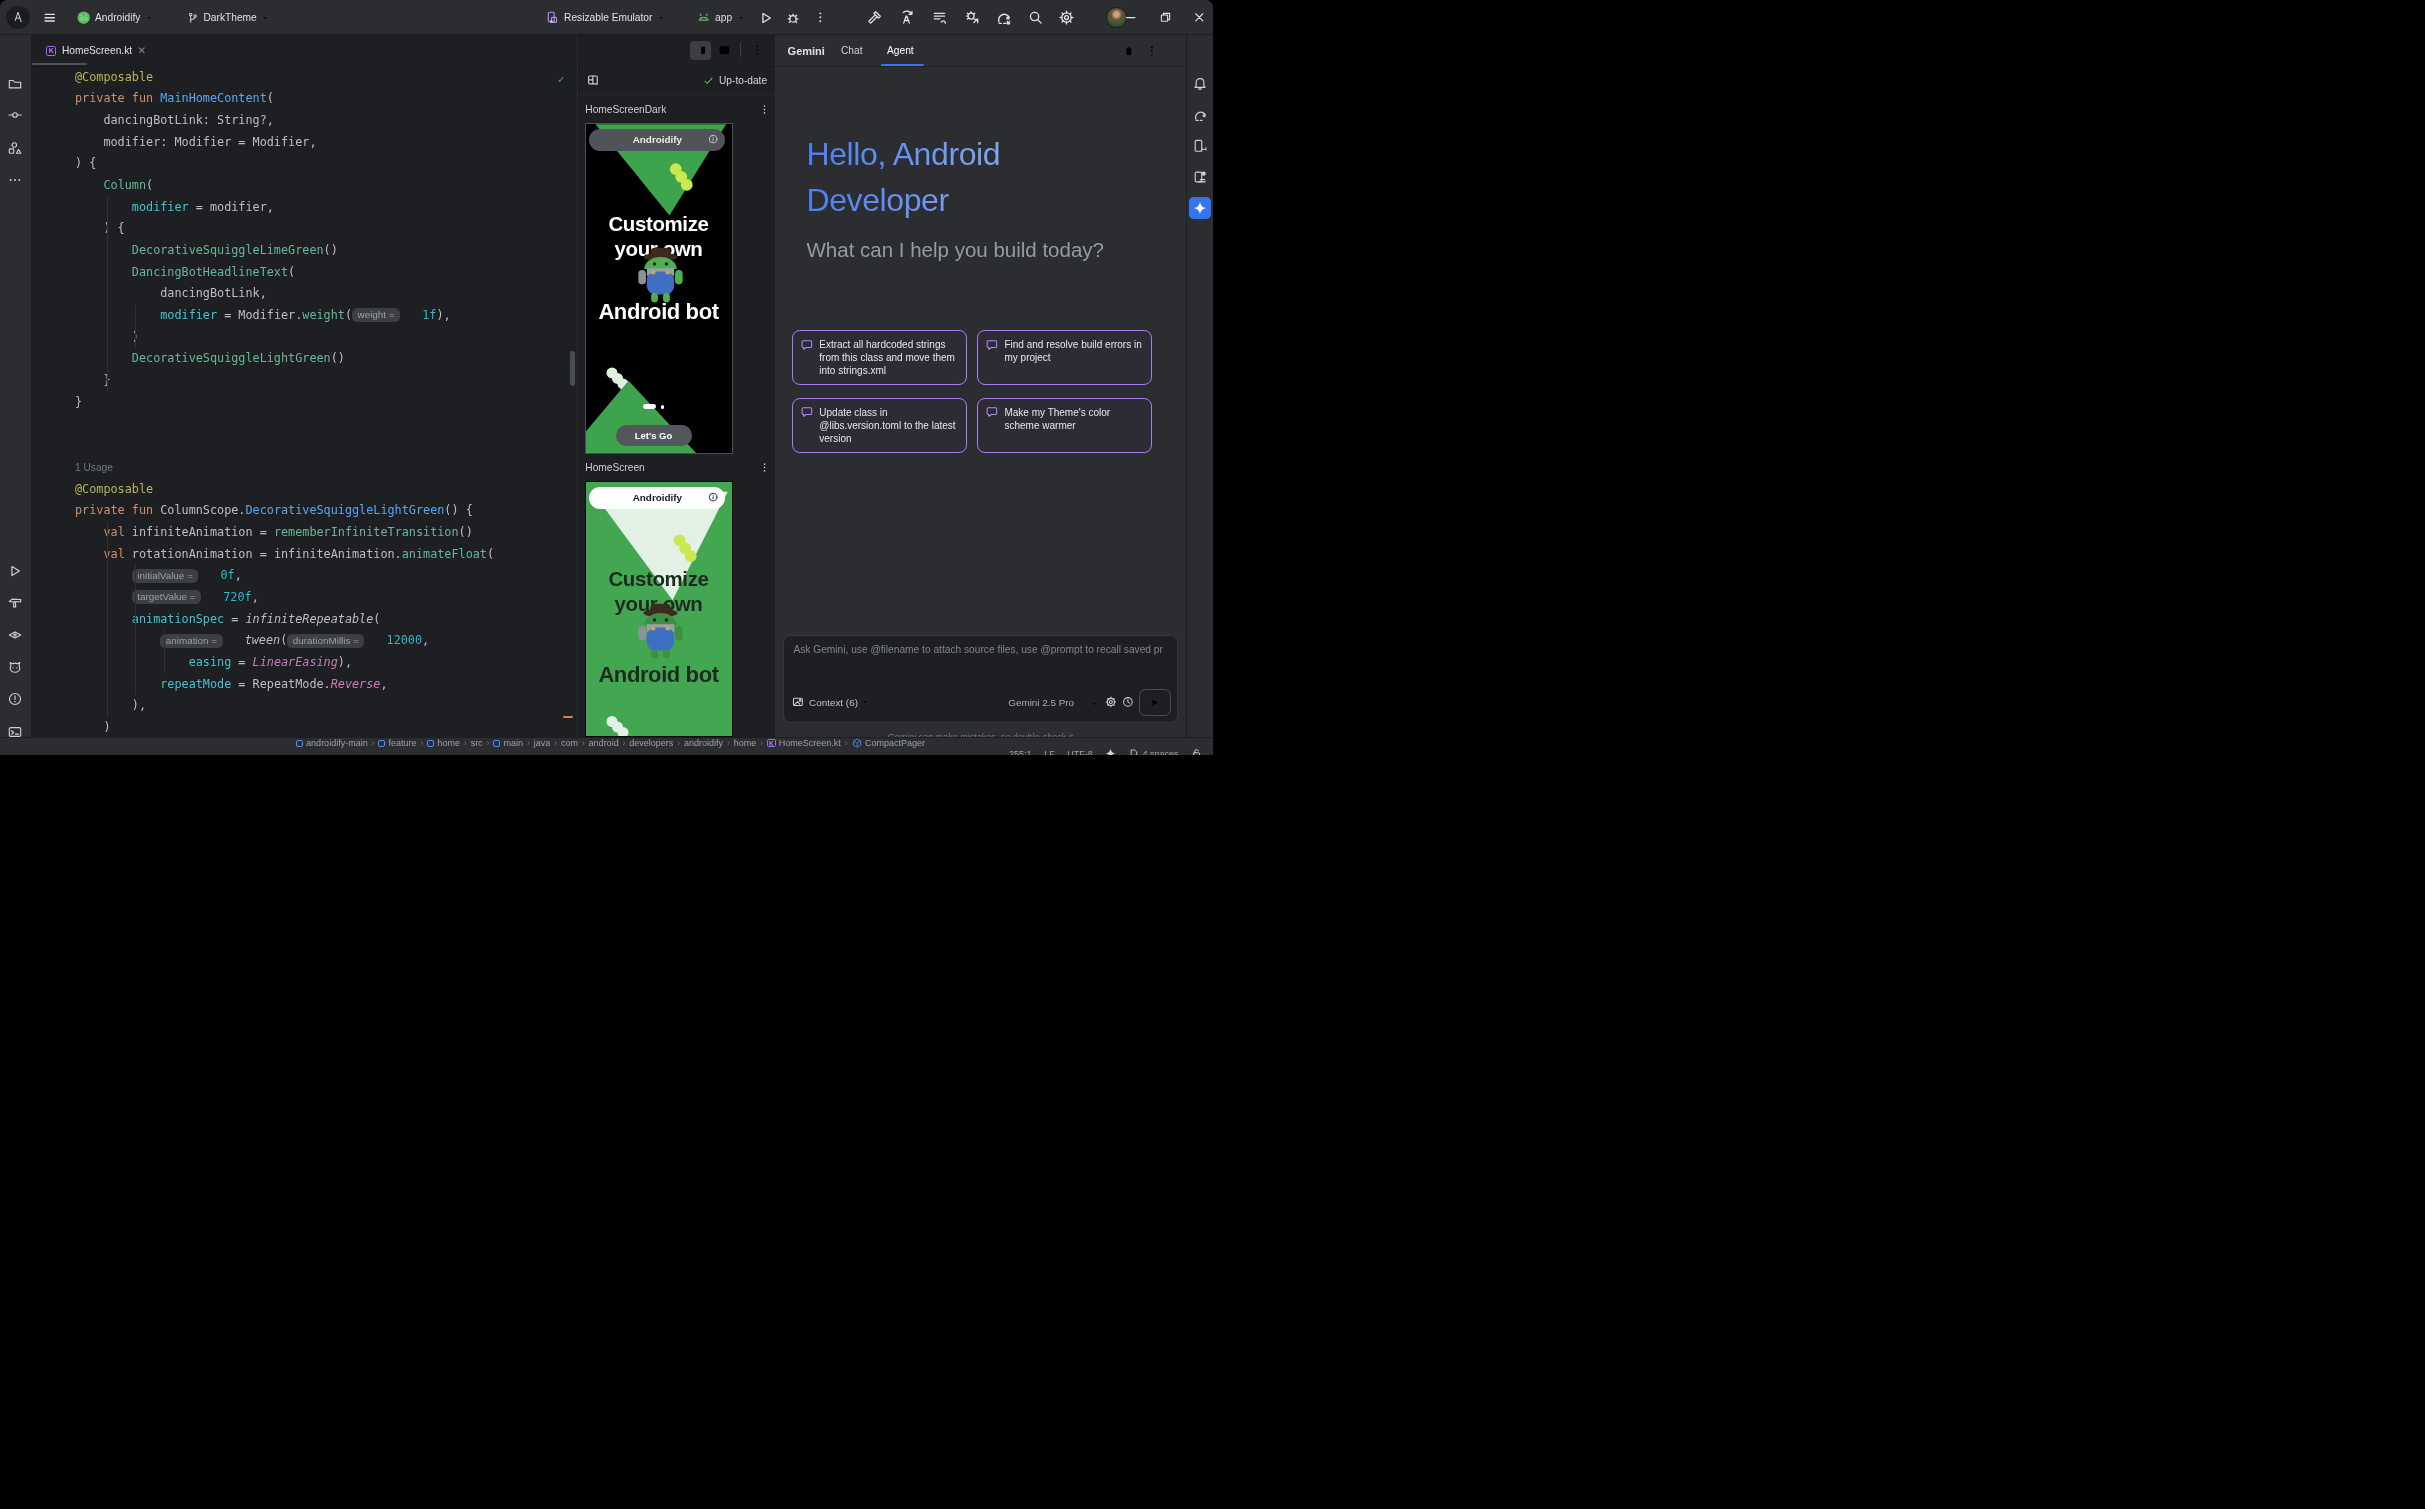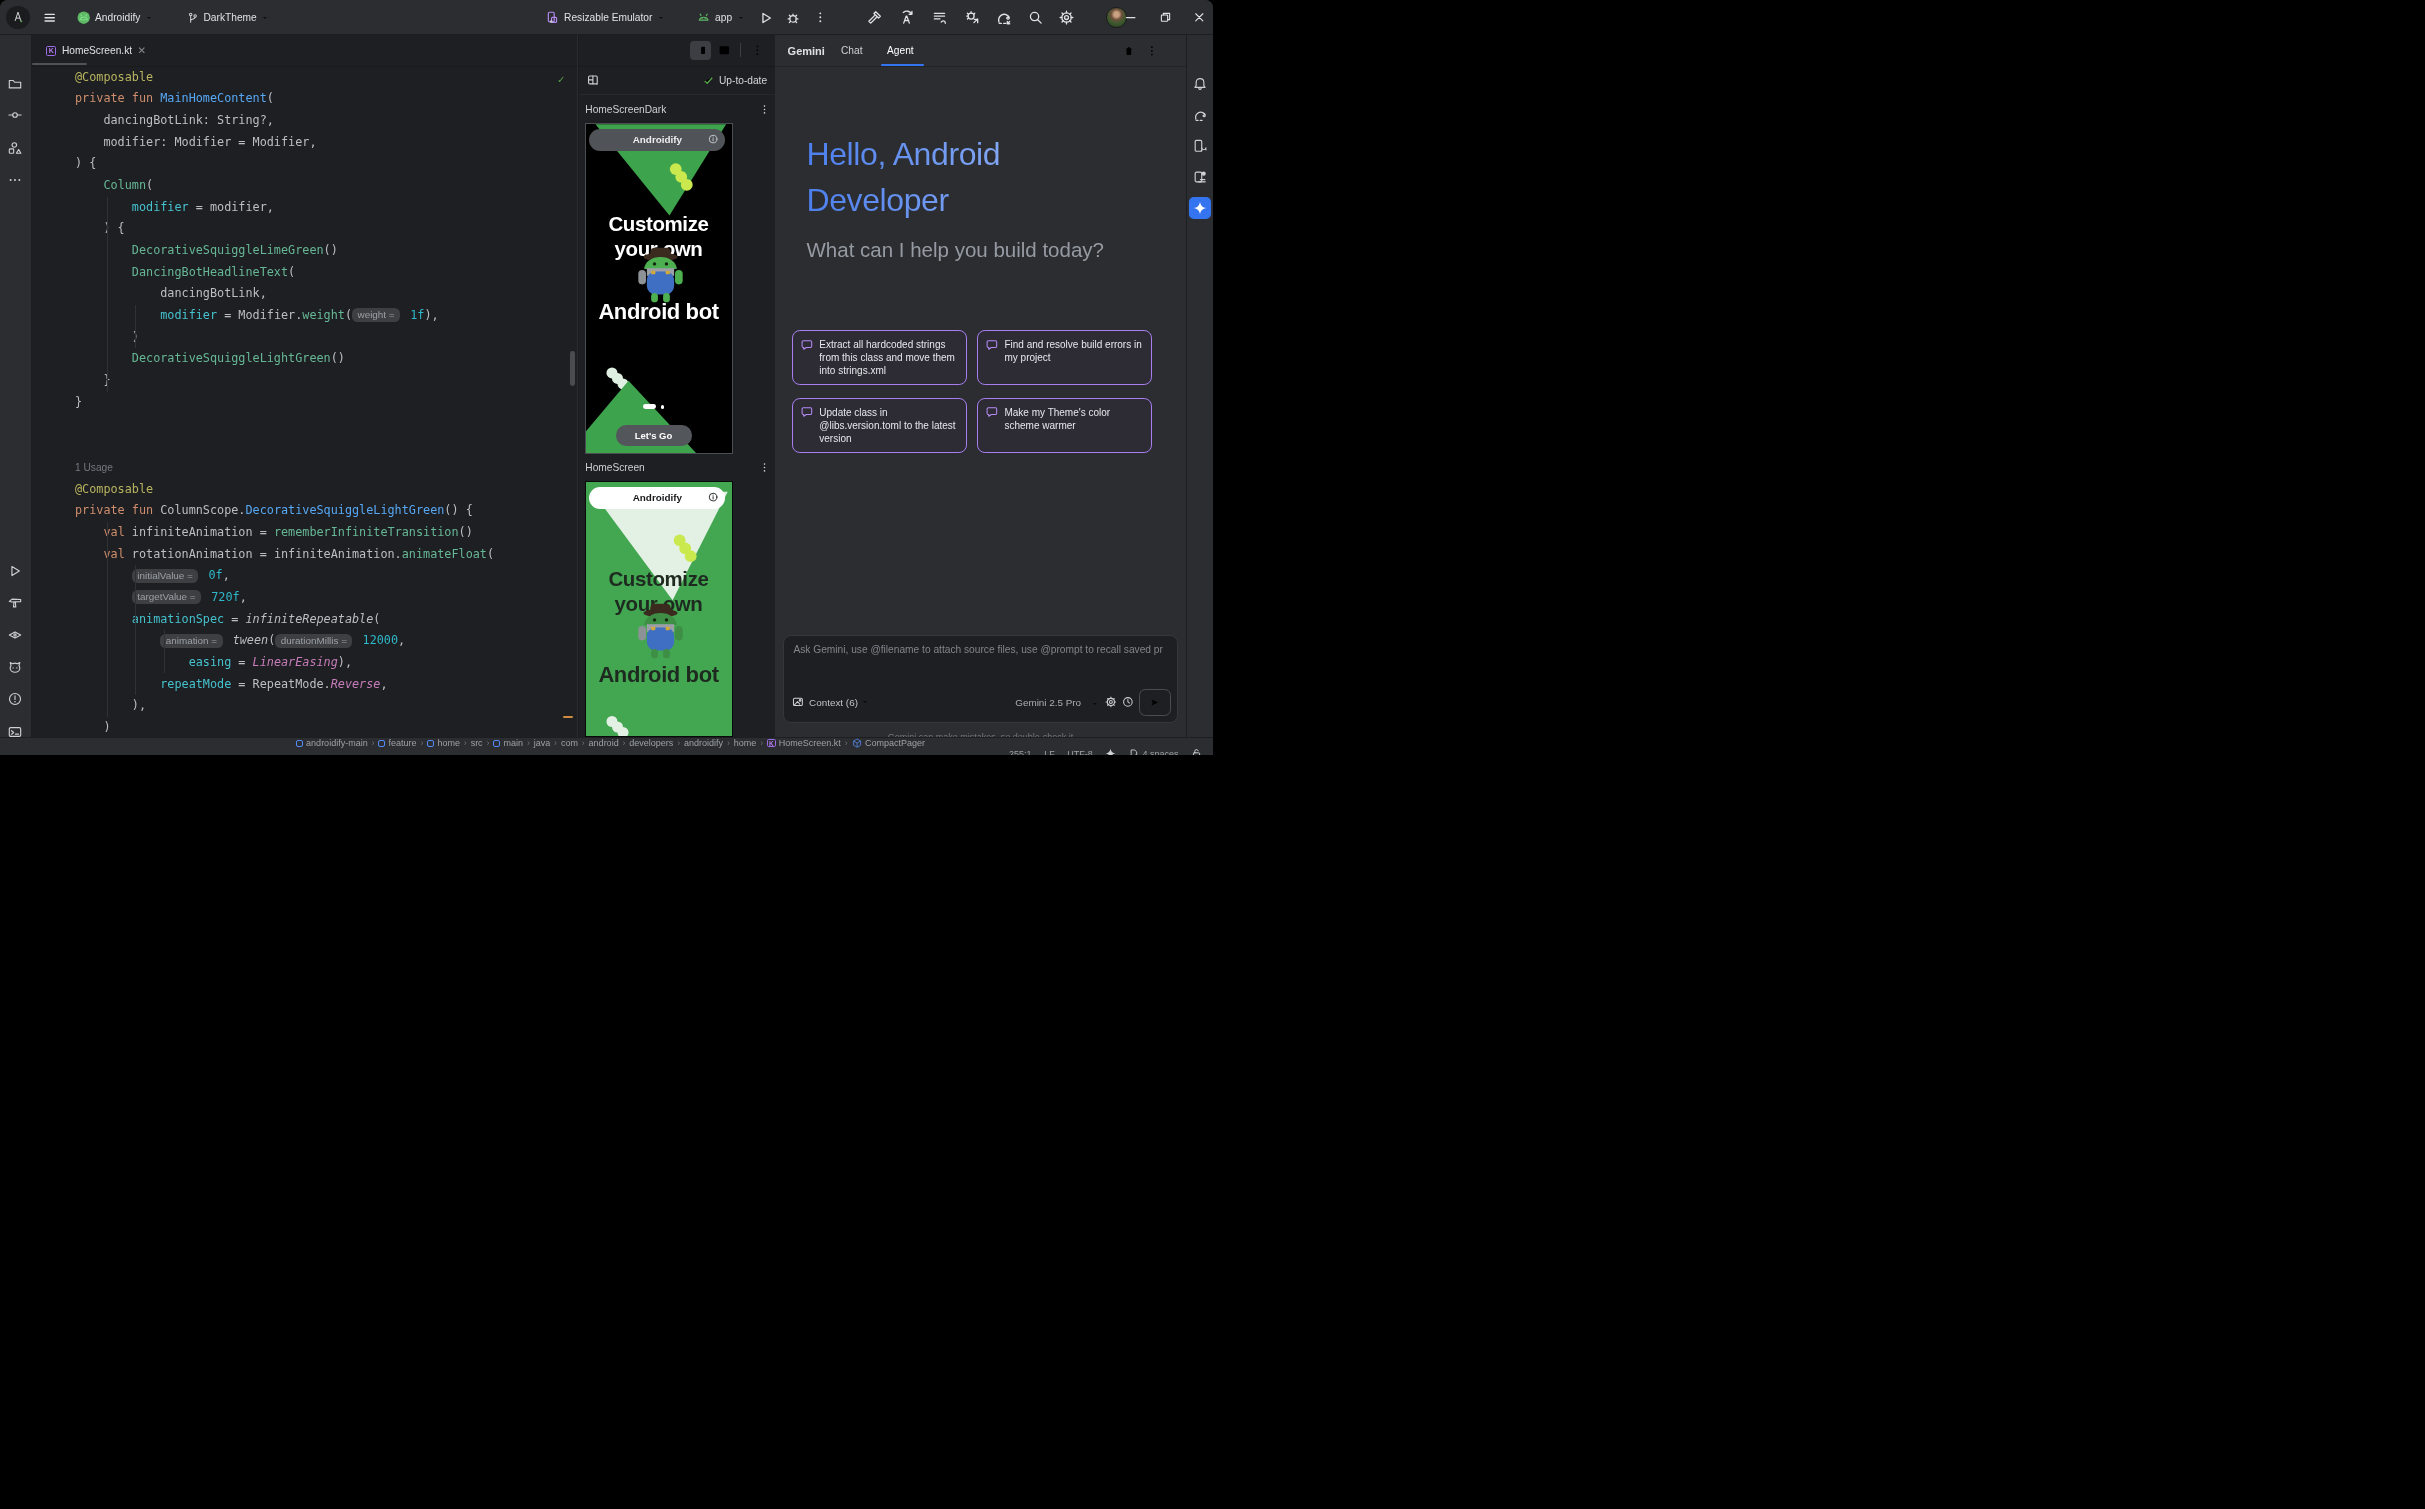--- a/index.html
+++ b/index.html
@@ -33,21 +33,21 @@
   .tab{position:absolute;left:11px;top:0;height:31.5px;display:flex;align-items:center;gap:5.5px;font-size:10.2px;color:#DFE1E5;padding:0 3.2px;}
   .tab .close{color:#87898E;font-size:10.2px;}
   .kicon{width:10.2px;height:10.2px;border:0.8px solid #9B6CE8;border-radius:1.6px;color:#B57BF0;font-size:7px;font-weight:bold;display:flex;align-items:center;justify-content:center;}
   .tabscroll{position:absolute;left:0;top:28px;width:55px;height:2.4px;background:#4E5156;border-radius:1.6px;}
   .code{position:absolute;left:0;top:31.5px;right:0;bottom:0;overflow:hidden;font-family:"DejaVu Sans Mono", monospace;font-size:11.8px;}
   .cl{position:relative;height:21.7px;line-height:21.7px;padding-left:43px;white-space:pre;color:#BCBEC4;}
   .tok-a{color:#B8B45F;} .tok-k{color:#CF8E6D;} .tok-d{color:#56A8F5;} .tok-c{color:#66B795;}
   .tok-p{color:#45C2CE;} .tok-n{color:#2EB8C9;} .tok-t{color:#BCBEC4;}
   .tok-ci{color:#66B795;} .tok-wi{color:#BCBEC4;font-style:italic;} .tok-pi{color:#C77DBB;font-style:italic;}
   .tok-u{color:#737780;font-size:10.2px;font-family:"Liberation Sans",sans-serif;}
-  .tok-h{display:inline-block;background:#3D3F43;color:#9BA0A6;font-size:9.9px;line-height:14px;padding:0 5.5px;border-radius:5.5px;margin:0 3px 0 0;vertical-align:0.8px;font-family:"Liberation Sans",sans-serif;}
+  .tok-h{display:inline-block;background:#3D3F43;color:#9BA0A6;font-size:9.9px;line-height:14px;padding:0 5.5px;border-radius:5.5px;margin:0 15px 0 0;vertical-align:0.8px;font-family:"Liberation Sans",sans-serif;}
   .guide{position:absolute;width:0.8px;background:#2F3135;}
   .ins-check{position:absolute;right:12.6px;top:6.3px;color:#57A64A;font-size:11px;}
   .scrollthumb{position:absolute;right:2.4px;top:284px;width:4.7px;height:35px;background:#4A4D50;border-radius:2.4px;}
   .changemark{position:absolute;right:3.9px;top:649px;width:10.2px;height:2.4px;background:#D08C3E;border-radius:1.6px;}
 
   
   .pvpanel{position:absolute;left:578px;top:35px;width:198px;height:702px;background:#1E1F22;border-left:0.8px solid #191A1C;border-right:0.8px solid #1A1B1E;}
   .pv-toprow{position:absolute;left:0;top:0;width:100%;height:31.5px;border-bottom:0.8px solid #191A1C;display:flex;align-items:center;justify-content:flex-end;gap:3.2px;padding-right:7.9px;}
   .viewbtn{width:20.5px;height:19px;border-radius:3.9px;display:flex;align-items:center;justify-content:center;color:#CED0D6;}
   .viewbtn.active{background:#3C3E43;}
@@ -609,21 +609,21 @@
               <circle cx="11" cy="6" r="1.1"></circle>
               <path d="M3.5 12l4-4.5 3 3.5"></path>
             </svg>
           </span>
         <span style="display:flex;align-items:center;gap:3.2px;color:#C0C3C8">
           <span>Context (6)</span>
           <svg class="chev" width="7.9" height="7.9" viewBox="0 0 16 16">
               <path d="M4 6l4 4 4-4"></path>
             </svg>
         </span>
-        <span style="margin-left:auto;display:flex;align-items:flex-end;gap:10px;color:#A9ADB3">
+        <span style="margin-left:auto;display:flex;align-items:flex-end;gap:17px;color:#A9ADB3">
           <span>Gemini 2.5 Pro</span>
           <svg class="chev" width="7.9" height="7.9" viewBox="0 0 16 16">
               <path d="M4 6l4 4 4-4"></path>
             </svg>
         </span>
         <span class="ico">
             <svg width="11.8" height="11.8" viewBox="0 0 16 16">
               <circle cx="8" cy="8" r="2"></circle>
               <circle cx="8" cy="8" r="4.8"></circle>
               <path d="M8 1.4v1.8M8 12.8v1.8M1.4 8h1.8M12.8 8h1.8M3.4 3.4l1.2 1.2M11.4 11.4l1.2 1.2M12.6 3.4l-1.2 1.2M4.6 11.4l-1.2 1.2"></path>

